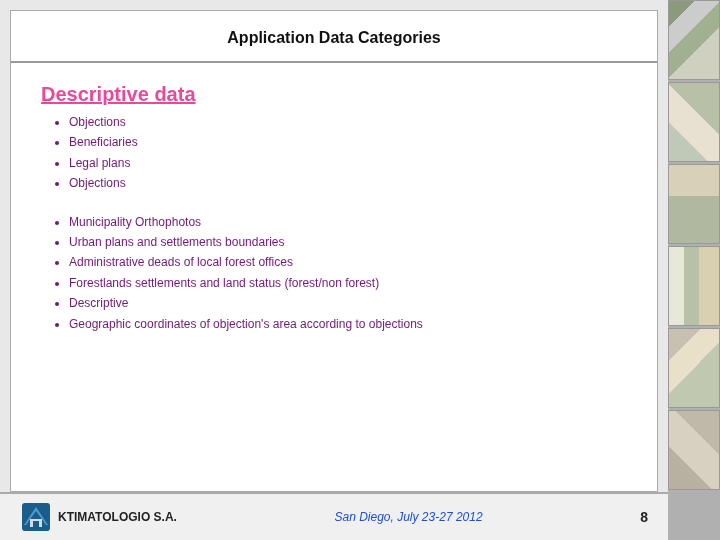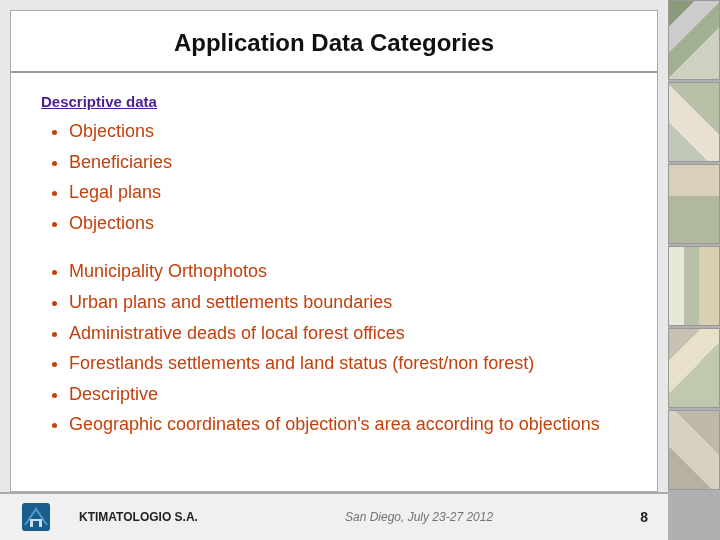--- a/index.html
+++ b/index.html
@@ -37,47 +37,47 @@
       position: relative;
     }
 
     .slide-header {
       border-bottom: 2px solid #999;
       padding: 18px 20px 14px 20px;
       text-align: center;
     }
 
     .slide-header-title {
-      font-size: 24px;
+      font-size: 16px;
       font-weight: bold;
       color: #111;
     }
 
     .slide-body {
       padding: 20px 30px;
       flex: 1;
     }
 
     .section-title {
-      font-size: 15px;
+      font-size: 20px;
       font-weight: bold;
       text-decoration: underline;
-      color: #4c1d95;
+      color: #ec4899;
       margin-bottom: 6px;
     }
 
     .bullet-list {
       list-style: disc;
       padding-left: 28px;
       margin-bottom: 18px;
     }
 
     .bullet-list li {
-      font-size: 18px;
-      color: #c2410c;
+      font-size: 12px;
+      color: #701a75;
       line-height: 1.7;
     }
 
     .right-panel {
       width: 52px;
       background: #b0b0b0;
       display: flex;
       flex-direction: column;
       gap: 2px;
       padding: 0;
@@ -107,21 +107,21 @@
       border-top: 2px solid #aaa;
       display: flex;
       align-items: center;
       justify-content: space-between;
       padding: 0 20px;
     }
 
     .footer-left {
       display: flex;
       align-items: center;
-      gap: 27px;
+      gap: 6px;
     }
 
     .footer-logo {
       width: 32px;
       height: 32px;
       position: relative;
     }
 
     .footer-logo svg {
       width: 32px;
@@ -129,21 +129,21 @@
     }
 
     .footer-company {
       font-size: 12px;
       font-weight: bold;
       color: #222;
     }
 
     .footer-center {
       font-size: 12px;
-      color: #737373;
+      color: #1d4ed8;
       font-style: italic;
     }
 
     .footer-page {
       font-size: 14px;
       color: #222;
       font-weight: bold;
     }
   </style>
 </head>

